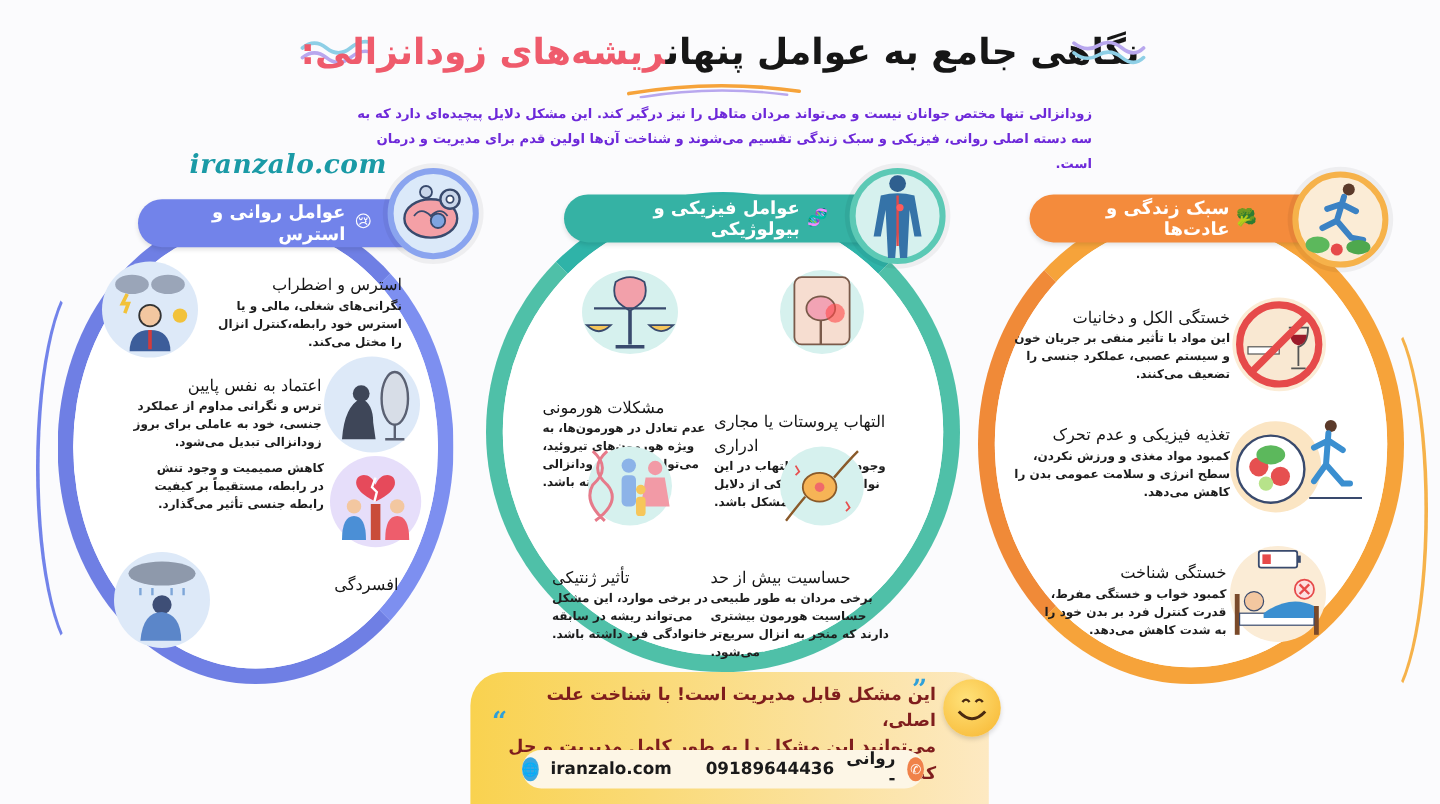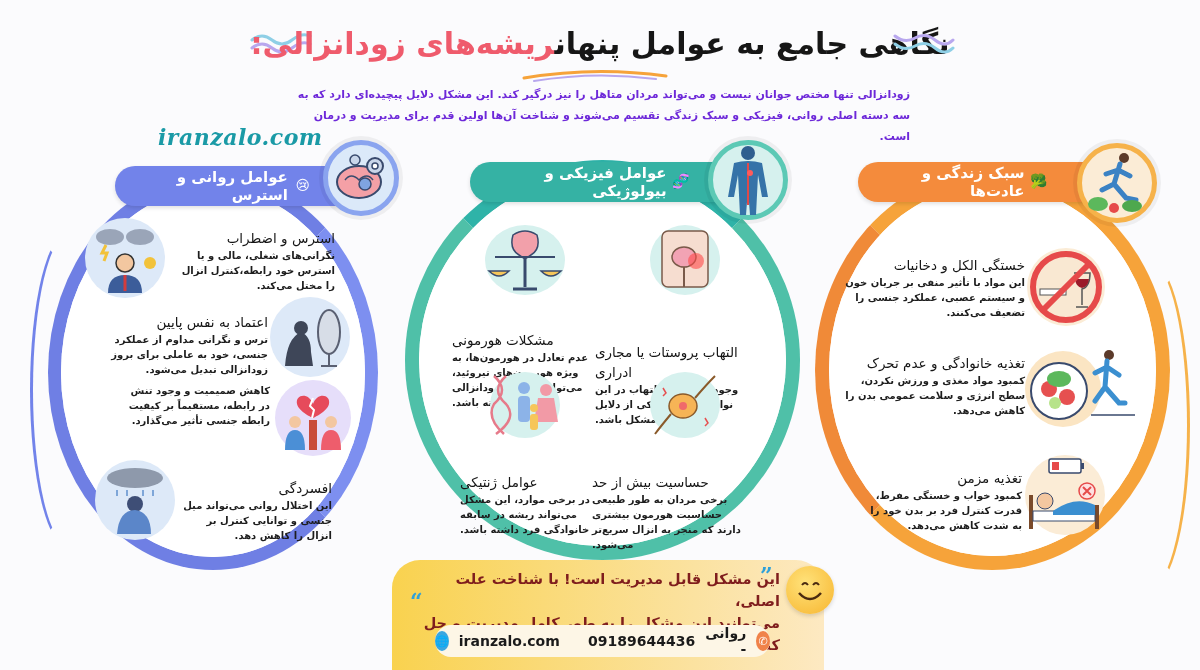--- a/index.html
+++ b/index.html
@@ -196,21 +196,20 @@
 <div class="icon-circle" style="left:95px;top:460px;width:80px;height:80px;background:#dde9f8;">
   <svg width="72" height="72" viewBox="0 0 72 72">
     <ellipse cx="36" cy="14" rx="28" ry="10" fill="#8e99ab"></ellipse>
     <path d="M18 26 v6 M28 26 v6 M44 26 v6 M54 26 v6" stroke="#7ea6d8" stroke-width="2"></path>
     <circle cx="36" cy="40" r="8" fill="#3e4e76"></circle>
     <path d="M18 70 Q20 46 36 46 Q52 48 52 70 Z" fill="#5b86c9"></path>
   </svg>
 </div>
 <div class="item" style="left:182px;top:478px;width:150px;">
   <h3>افسردگی</h3>
-  <p>این اختلال روانی می‌تواند میل جنسی و توانایی کنترل بر انزال را کاهش دهد.</p>
 </div>
 
 <div class="ring teal">
     <div class="ring-inner"></div>
   </div>
 <div class="banner teal">
   <span class="banner-emoji">🧬</span>
   <span>عوامل فیزیکی و بیولوژیکی</span>
 </div>
 <div class="badge-circle teal">
@@ -267,21 +266,21 @@
     <path d="M4 2 Q20 16 4 30 Q-4 44 14 60 M16 2 Q0 16 16 30 Q28 44 6 60" stroke="#e67a8a" stroke-width="2.5" fill="none"></path>
     <circle cx="34" cy="14" r="6" fill="#8cb3e8"></circle>
       <rect x="28" y="22" width="12" height="26" rx="4" fill="#8cb3e8"></rect>
     <circle cx="56" cy="16" r="6" fill="#f29aa6"></circle>
       <path d="M48 24 h16 l4 24 h-24 Z" fill="#f29aa6"></path>
     <circle cx="44" cy="34" r="4" fill="#f6c65a"></circle>
       <rect x="40" y="40" width="8" height="16" rx="3" fill="#f6c65a"></rect>
   </svg>
 </div>
 <div class="item center" style="left:460px;top:440px;width:135px;">
-  <h3>عوامل ژنتیکی</h3>
+  <h3>تأثیر ژنتیکی</h3>
   <p>در برخی موارد، این مشکل می‌تواند ریشه در سابقه خانوادگی فرد داشته باشد.</p>
 </div>
 
 <div class="ring orange">
     <div class="ring-inner"></div>
   </div>
 <div class="arc" style="left:1110px;top:260px;width:80px;height:330px;border-right-color:#f6b24a;"></div>
 <div class="banner orange">
   <span class="banner-emoji">🥦</span>
   <span>سبک زندگی و عادت‌ها</span>
@@ -317,40 +316,40 @@
     <circle cx="24" cy="44" r="8" fill="#e65050"></circle>
     <circle cx="42" cy="52" r="8" fill="#e65050"></circle>
     <ellipse cx="34" cy="34" rx="12" ry="8" fill="#5cb85c"></ellipse>
     <circle cx="30" cy="58" r="6" fill="#b7e38a"></circle>
     <circle cx="84" cy="10" r="5" fill="#5b3a2a"></circle>
     <path d="M82 16 L80 42 L70 56 M80 42 L94 58 L100 58 M82 22 L94 30 M82 22 L70 28" stroke="#3b8fd0" stroke-width="5" stroke-linecap="round" fill="none"></path>
     <path d="M66 70 H110" stroke="#394a6d" stroke-width="1.5"></path>
   </svg>
 </div>
 <div class="item" style="left:845px;top:353px;width:180px;">
-  <h3>تغذیه خانوادگی و عدم تحرک</h3>
+  <h3>تغذیه فیزیکی و عدم تحرک</h3>
   <p>کمبود مواد مغذی و ورزش نکردن، سطح انرژی و سلامت عمومی بدن را کاهش می‌دهد.</p>
 </div>
 
 <div class="icon-circle" style="left:1025px;top:455px;width:80px;height:80px;background:#fbecd6;">
   <svg width="80" height="80" viewBox="0 0 80 80">
     <rect x="24" y="4" width="32" height="14" rx="2" fill="#fff" stroke="#394a6d" stroke-width="1.5"></rect>
     <rect x="27" y="7" width="7" height="8" fill="#e64a4a"></rect>
     <rect x="56" y="8" width="3" height="6" fill="#394a6d"></rect>
     <circle cx="62" cy="36" r="8" fill="#fde1e1" stroke="#e64a4a" stroke-width="1.5"></circle>
     <path d="M58 32 l8 8 M66 32 l-8 8" stroke="#e64a4a" stroke-width="2"></path>
     <rect x="4" y="40" width="4" height="34" fill="#7a4a2a"></rect>
     <rect x="70" y="50" width="4" height="24" fill="#7a4a2a"></rect>
     <rect x="8" y="56" width="62" height="10" fill="#fff" stroke="#394a6d" stroke-width="1"></rect>
     <path d="M28 56 Q50 40 70 50 V60 H28 Z" fill="#3b8fd0"></path>
     <circle cx="20" cy="46" r="8" fill="#f3c7a0" stroke="#394a6d" stroke-width="1"></circle>
   </svg>
 </div>
 <div class="item" style="left:860px;top:468px;width:162px;">
-  <h3>تغذیه مزمن</h3>
+  <h3>خستگی شناخت</h3>
   <p>کمبود خواب و خستگی مفرط، قدرت کنترل فرد بر بدن خود را به شدت کاهش می‌دهد.</p>
 </div>
 
 <div class="callout"></div>
 <div class="smiley">
   <svg width="48" height="48" viewBox="0 0 48 48">
     <path d="M16 19 q3 -4 6 0 M27 19 q3 -4 6 0" stroke="#4a2a10" stroke-width="2" fill="none"></path>
     <path d="M13 27 q11 12 22 0" stroke="#4a2a10" stroke-width="2.5" fill="none"></path>
   </svg>
 </div>

